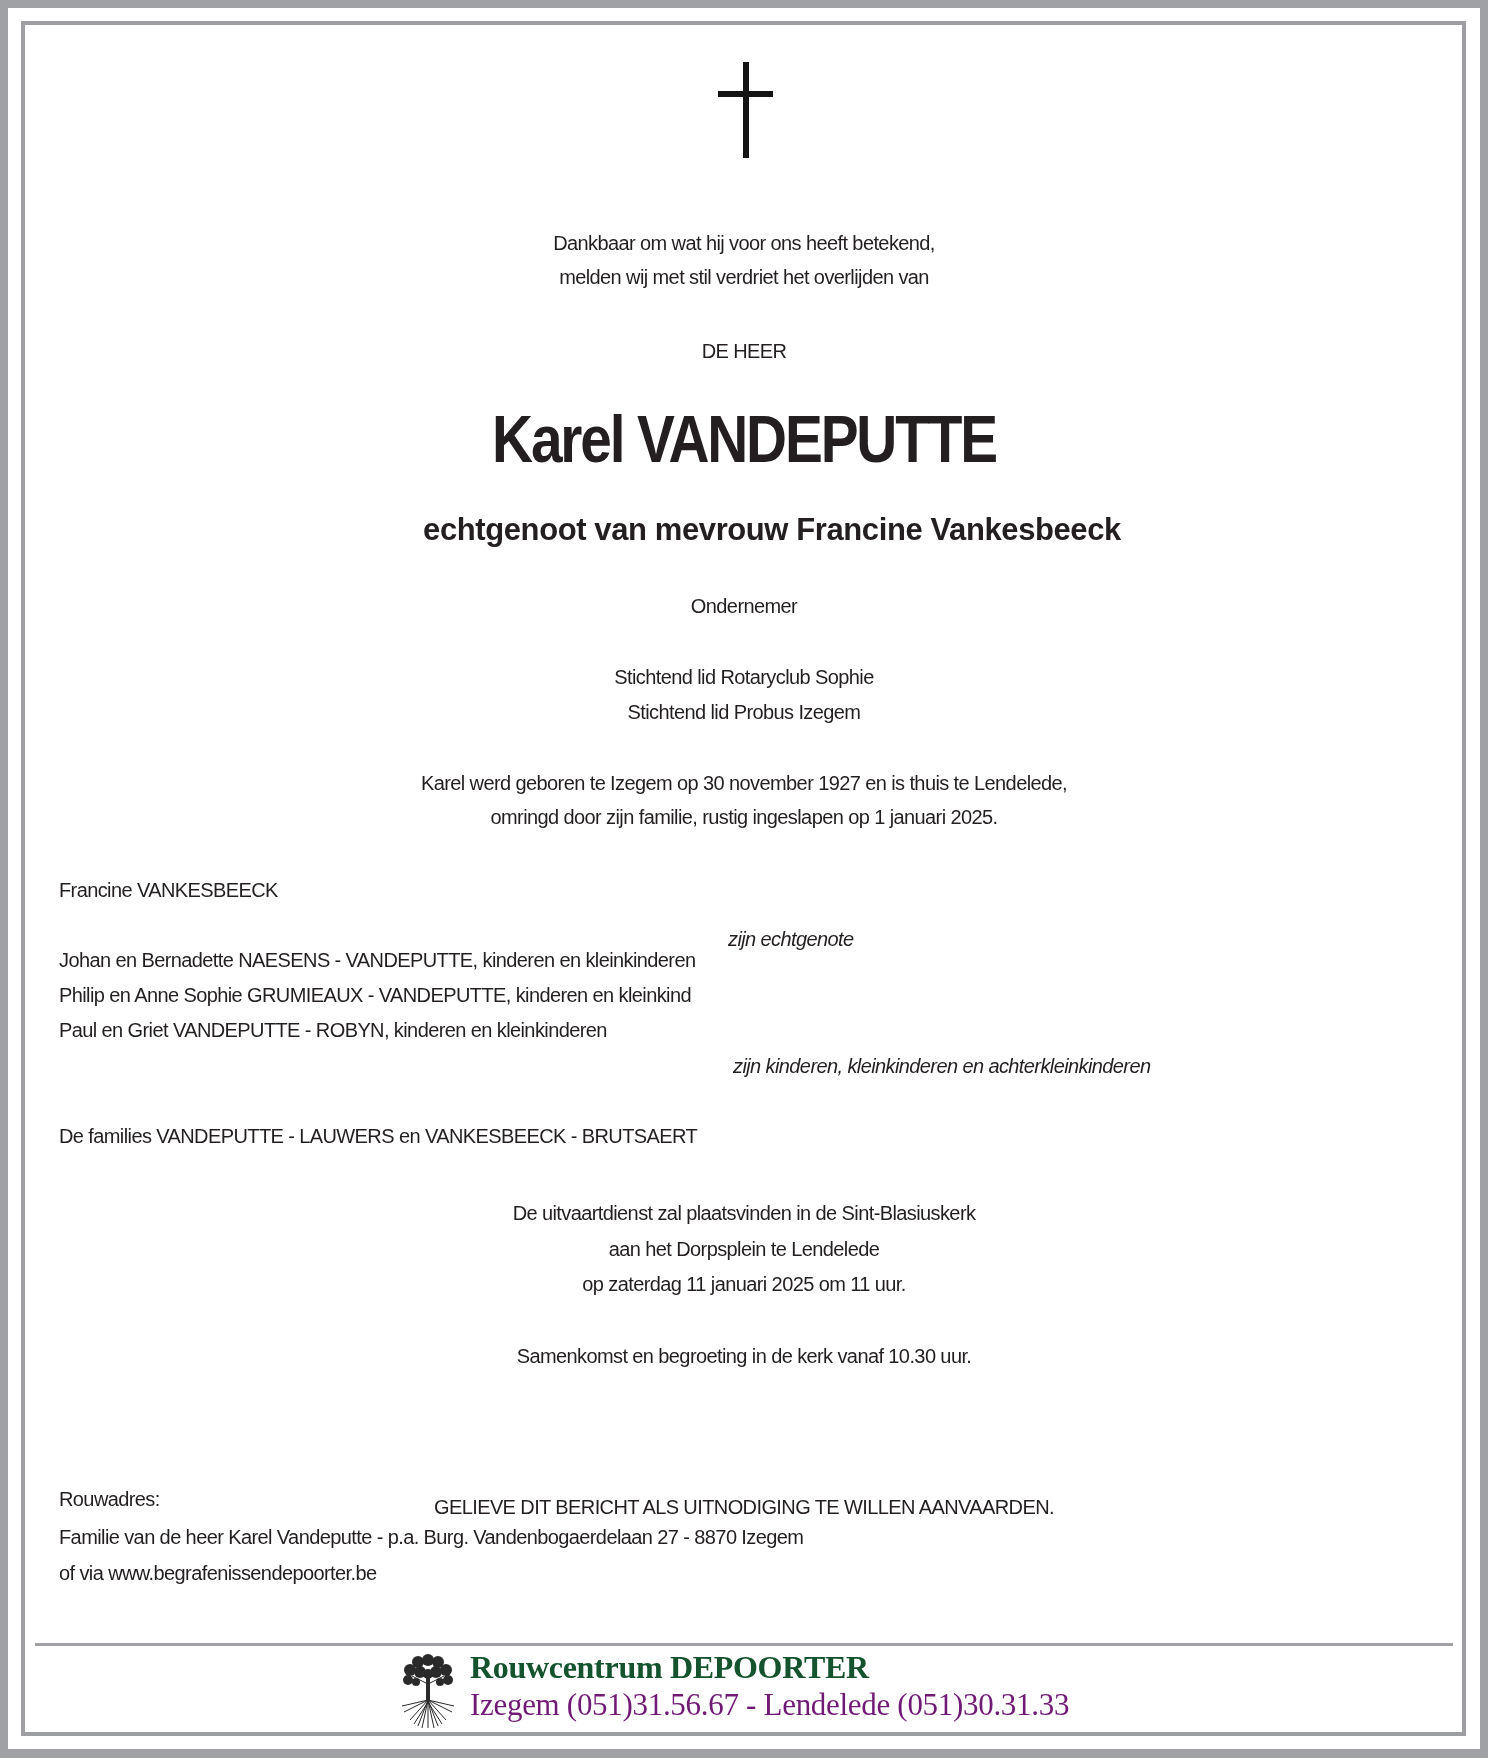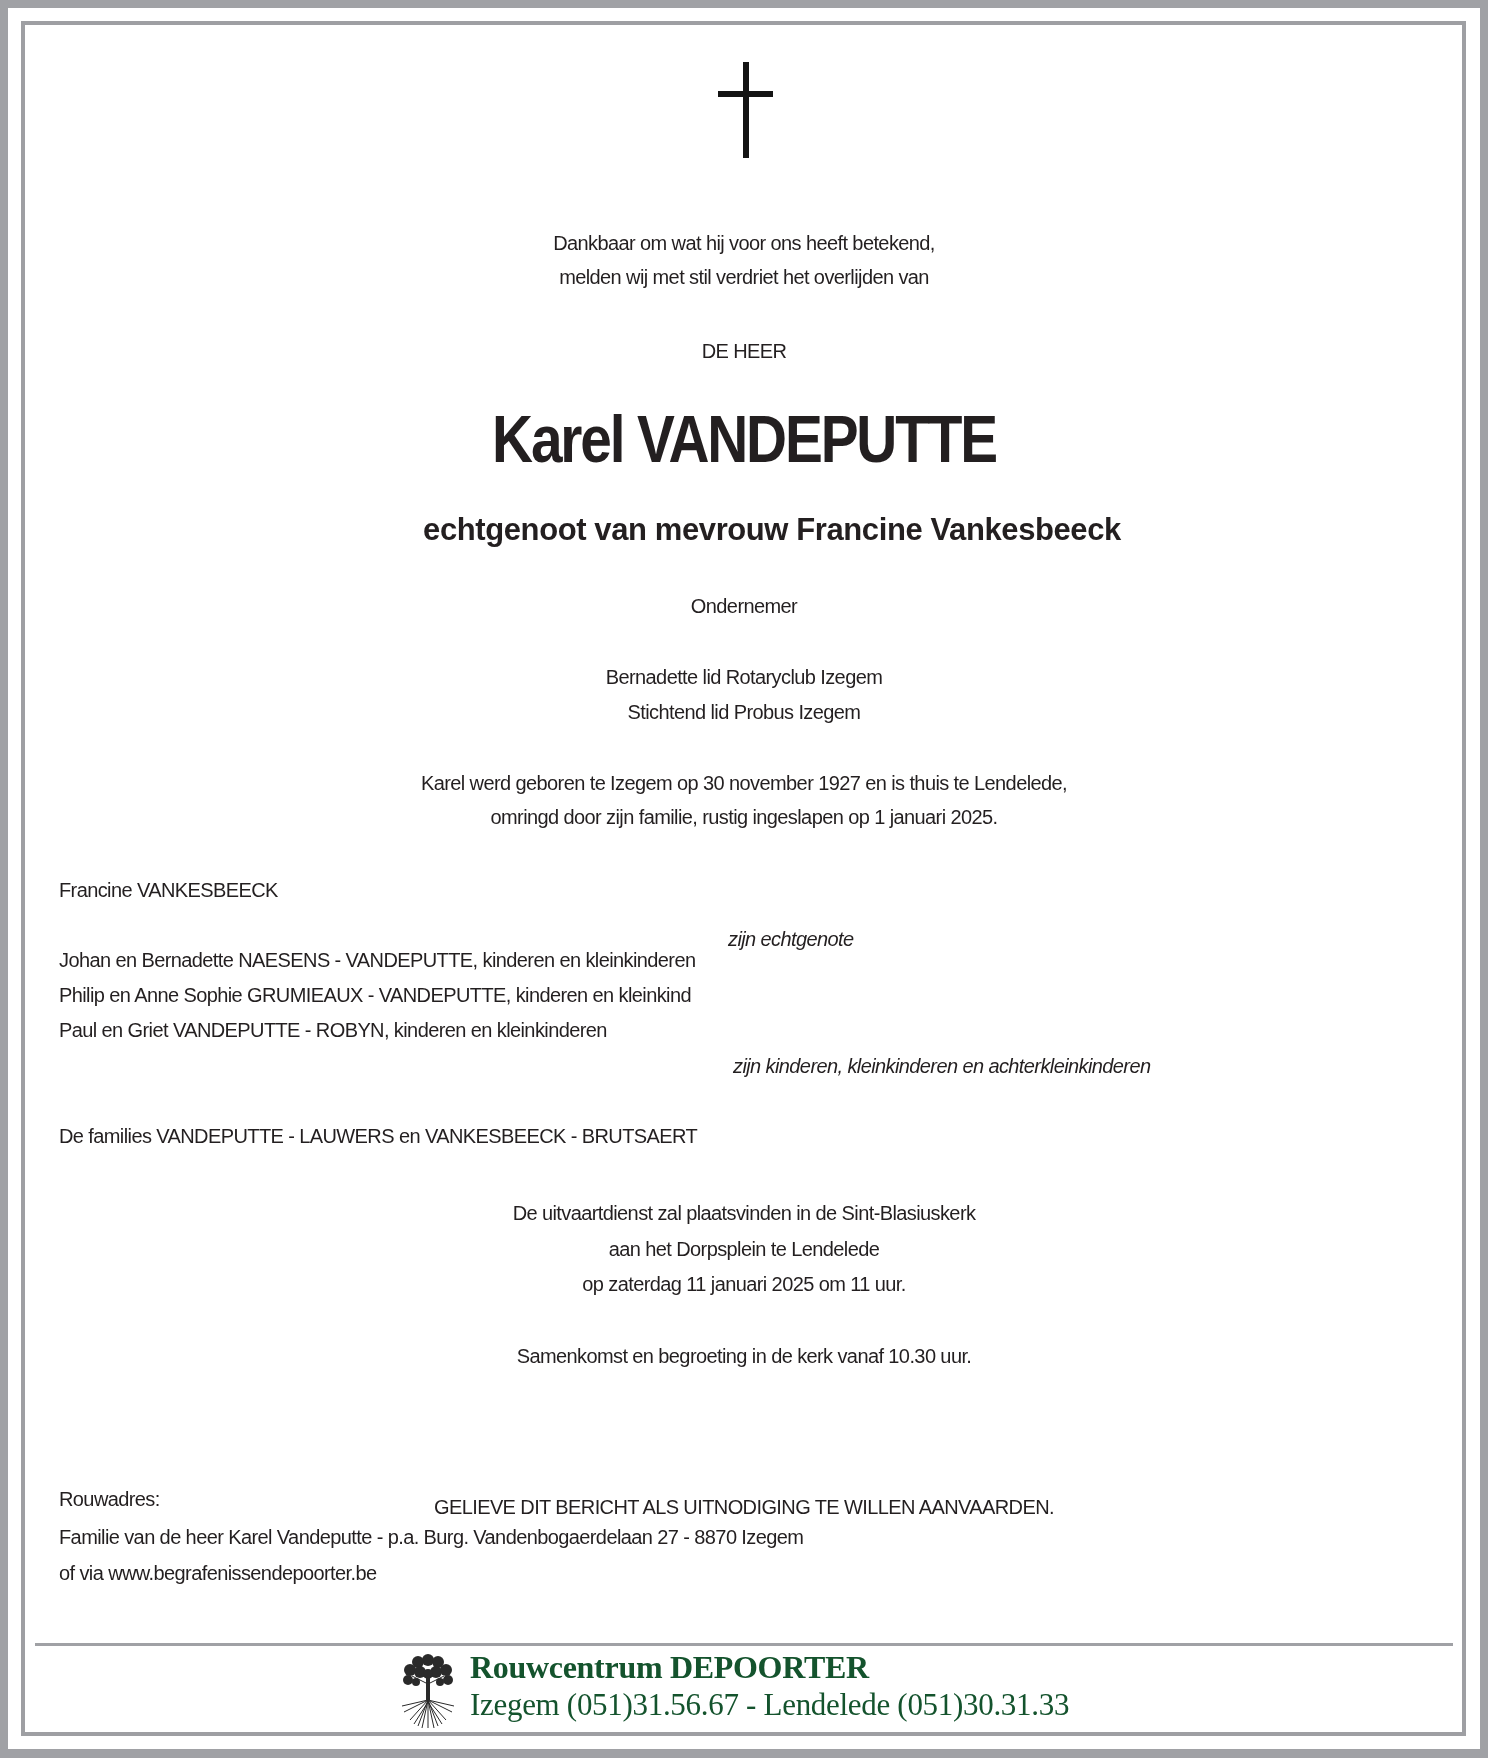--- a/index.html
+++ b/index.html
@@ -41,21 +41,21 @@
   .spouse { font-size: 31px; font-weight: bold; letter-spacing: -0.4px; padding-left: 28px; }
   .divider { position: absolute; left: 35px; top: 1643px; width: 1418px; height: 3px; background: #a0a1a5; }
   .footer-title {
     position: absolute; left: 470px; top: 1648px;
     font-family: "Liberation Serif", serif; font-weight: bold; font-size: 32px; line-height: 38px;
     letter-spacing: -0.3px; white-space: nowrap; color: #14532d;
   }
   .footer-phones {
     position: absolute; left: 470px; top: 1686px;
     font-family: "Liberation Serif", serif; font-size: 31px; line-height: 38px;
-    letter-spacing: -0.3px; white-space: nowrap; color: #14532d;
+    letter-spacing: -0.3px; white-space: nowrap; color: #701a75;
   }
   .logo { position: absolute; left: 400px; top: 1650px; width: 56px; height: 78px; }
 </style>
 </head>
 <body>
 
 <div class="paper"></div>
 <div class="inner-frame"></div>
 
 <div>
@@ -67,21 +67,21 @@
 <div class="line c" style="top:260px">melden wij met stil verdriet het overlijden van</div>
 
 <div class="line c" style="top:334px">DE HEER</div>
 
 <div class="line c name" style="top:404px">Karel VANDEPUTTE</div>
 
 <div class="line c spouse" style="top:513px">echtgenoot van mevrouw Francine Vankesbeeck</div>
 
 <div class="line c" style="top:589px">Ondernemer</div>
 
-<div class="line c" style="top:660px">Bernadette lid Rotaryclub Izegem</div>
+<div class="line c" style="top:660px">Stichtend lid Rotaryclub Sophie</div>
 <div class="line c" style="top:695px">Stichtend lid Probus Izegem</div>
 
 <div class="line c" style="top:766px">Karel werd geboren te Izegem op 30 november 1927 en is thuis te Lendelede,</div>
 <div class="line c" style="top:800px">omringd door zijn familie, rustig ingeslapen op 1 januari 2025.</div>
 
 <div class="line l" style="top:873px">Francine VANKESBEECK</div>
 <div class="line l it" style="top:922px; left:728px">zijn echtgenote</div>
 
 <div class="line l" style="top:943px">Johan en Bernadette NAESENS - VANDEPUTTE, kinderen en kleinkinderen</div>
 <div class="line l" style="top:978px">Philip en Anne Sophie GRUMIEAUX - VANDEPUTTE, kinderen en kleinkind</div>

